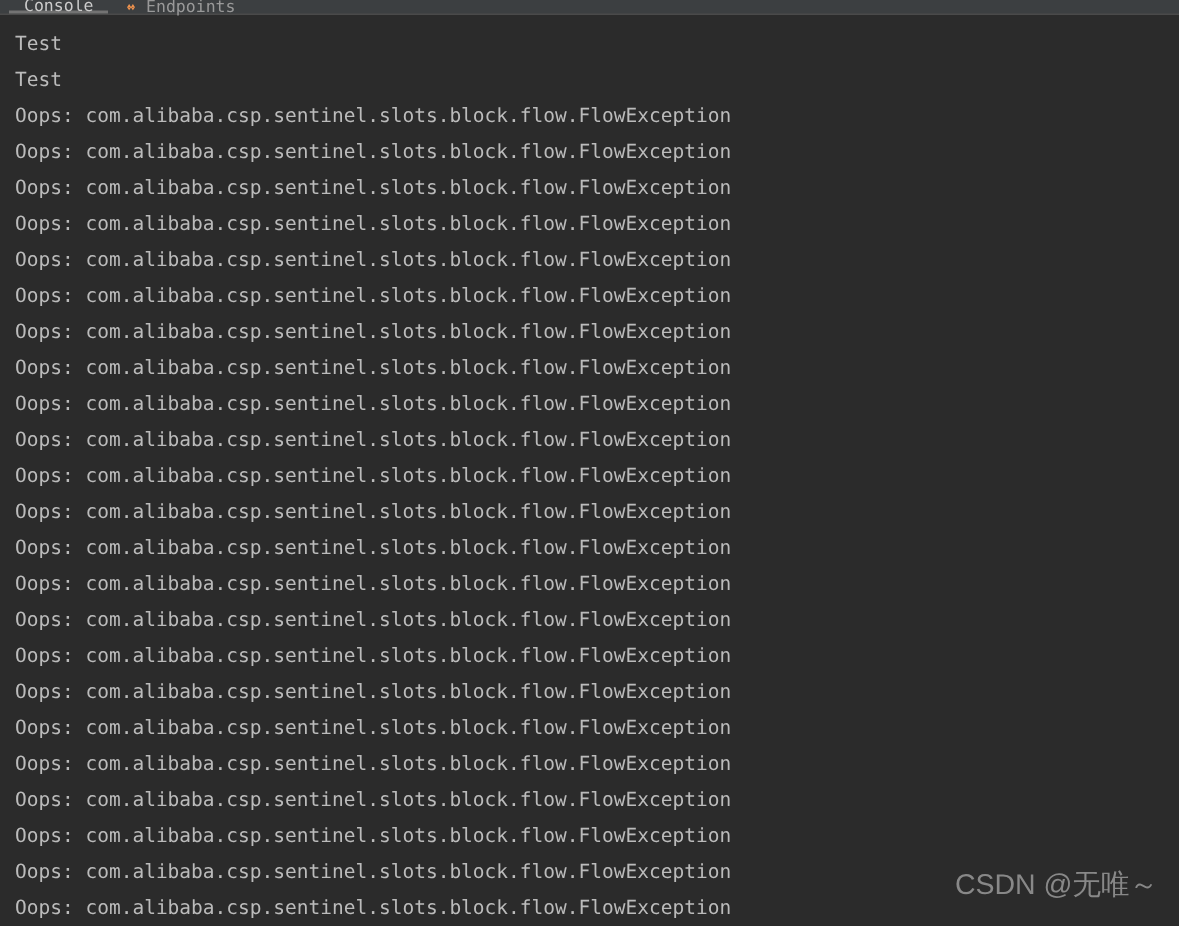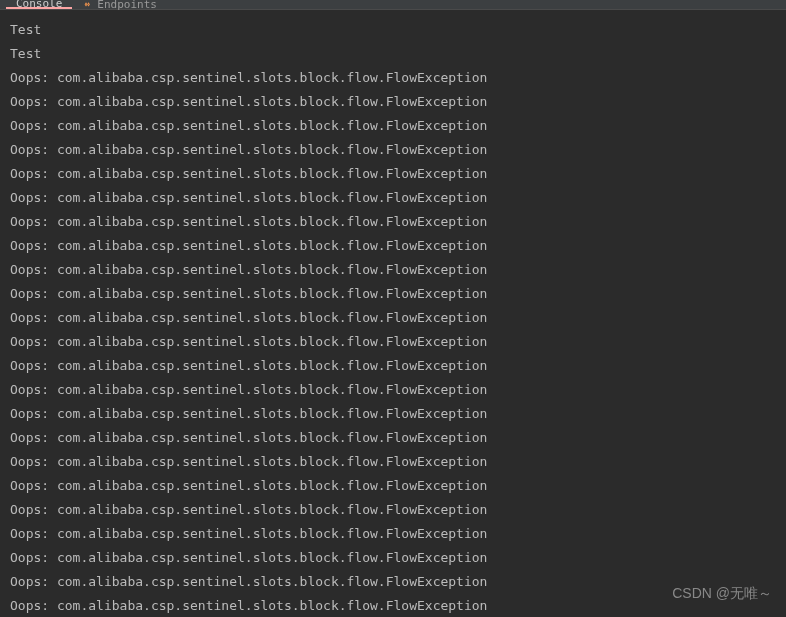--- a/index.html
+++ b/index.html
@@ -30,21 +30,21 @@
       align-items: center;
       padding: 0 10px;
       height: 100%;
       font-size: 11px;
       color: #999;
       gap: 5px;
       cursor: pointer;
     }
     .tab.active {
       color: #ccc;
-      border-bottom: 2px solid #fca5a5;
+      border-bottom: 2px solid #737373;
       align-items: center;
     }
     .tab-icon {
       display: inline-flex;
       align-items: center;
       justify-content: center;
       width: 10px;
       height: 10px;
     }
     .endpoints-icon {
@@ -62,21 +62,21 @@
     }
     .console-line {
       height: 24px;
       display: block;
     }
     .watermark {
       position: absolute;
       bottom: 14px;
       right: 14px;
       color: #888;
-      font-size: 14px;
+      font-size: 19px;
       font-family: sans-serif;
     }
   </style>
 </head>
 <body>
 
 <div class="tab-bar">
   <div class="tab active">
     <span>Console</span>
   </div>

